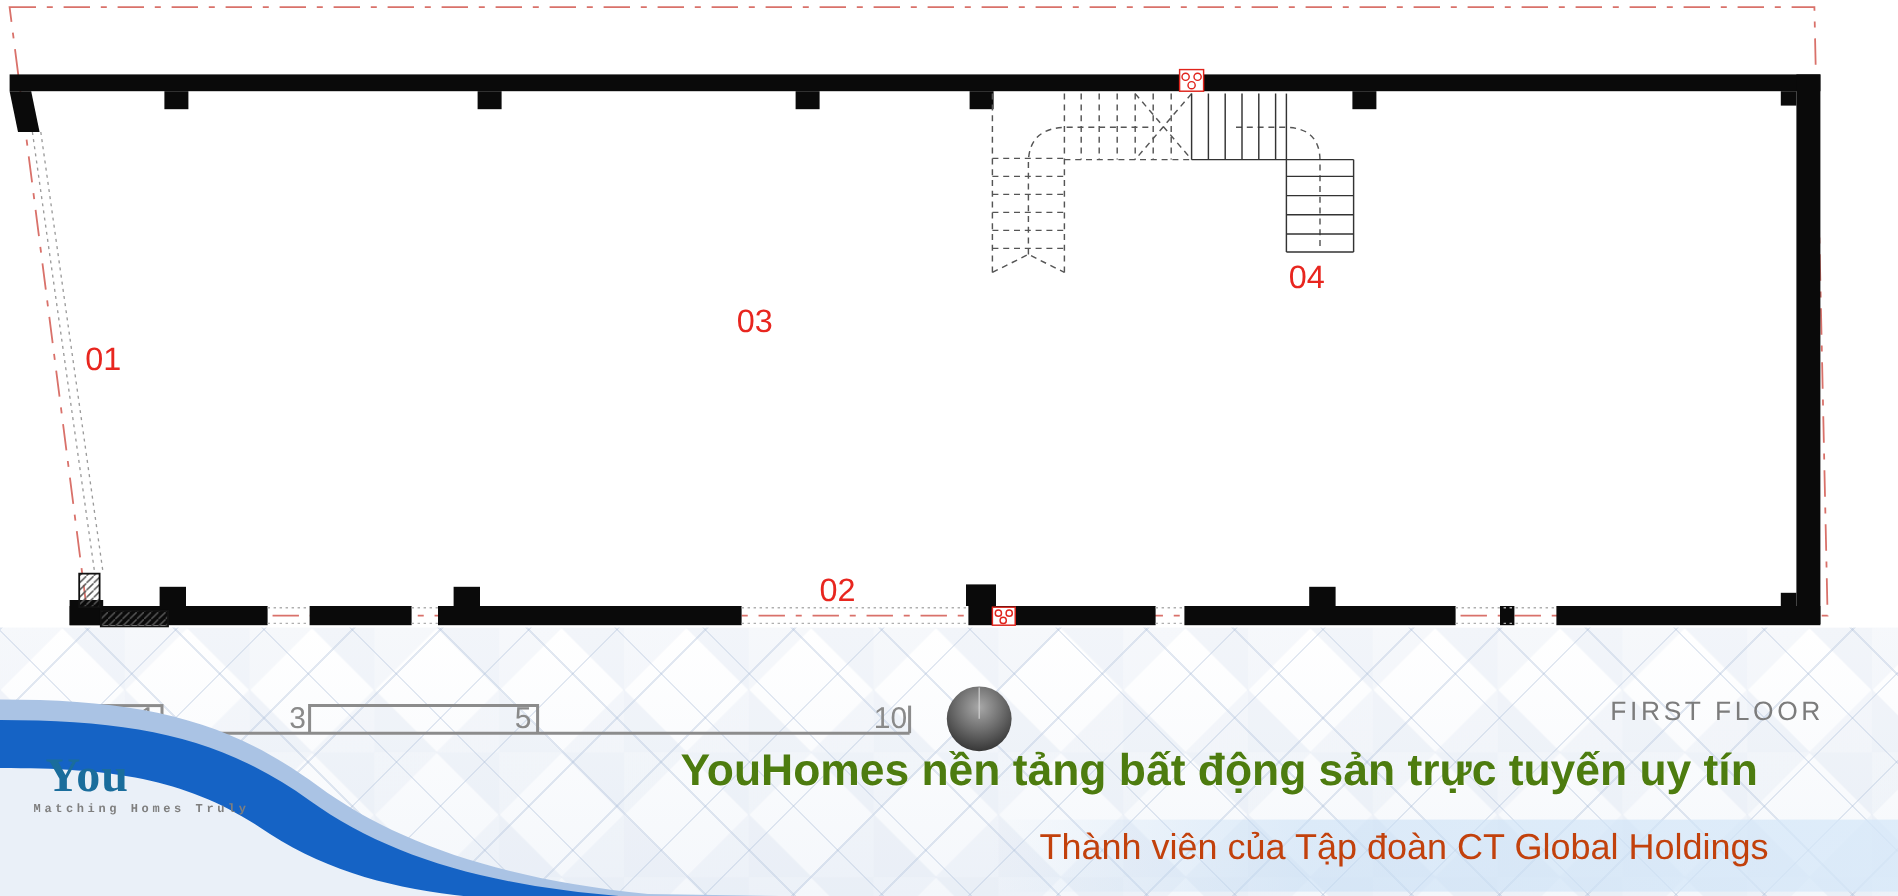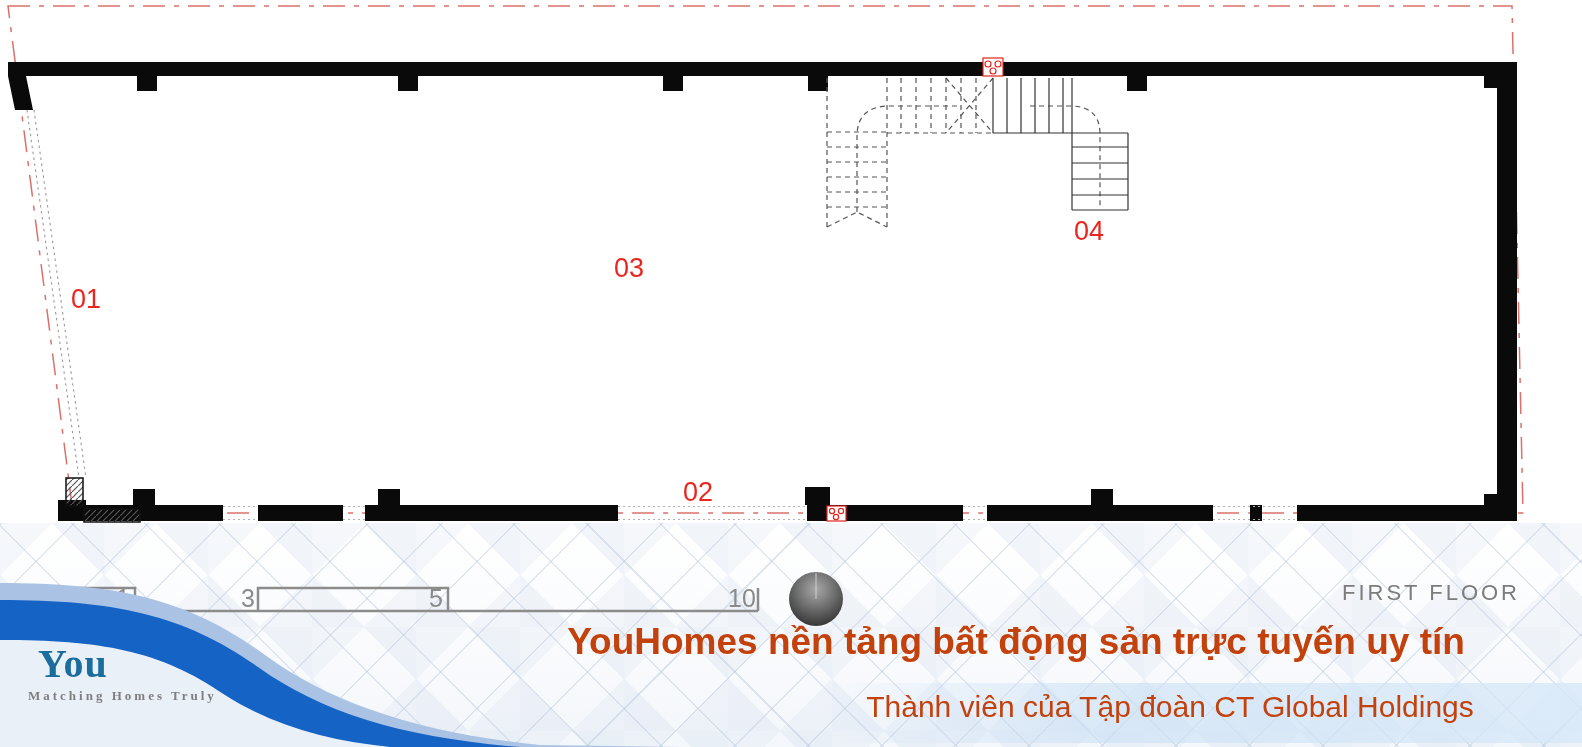--- a/index.html
+++ b/index.html
@@ -14,34 +14,34 @@
       repeating-linear-gradient(135deg, rgba(160,180,210,0.30) 0 1.5px, transparent 1.5px 52px),
       linear-gradient(#ffffff,#f4f7fb);
     background-size:104px 104px,104px 104px,auto,auto,auto;
     z-index:1;}
   .plan-svg{position:absolute;left:0;top:0;z-index:2;}
   .scale-svg{position:absolute;left:0;top:555px;z-index:3;}
   .wave-svg{position:absolute;left:0;top:555px;z-index:4;}
   .first-floor{position:absolute;right:62px;top:580px;z-index:3;
     font-size:22px;color:#7c7c7c;letter-spacing:3px;}
   .slogan{position:absolute;left:520px;top:621px;width:992px;z-index:4;text-align:center;
-    font-size:37px;font-weight:bold;color:#c2410c;
+    font-size:37px;font-weight:bold;color:#4d7c0f;
     text-shadow:0 1px 0 rgba(255,255,255,.8);white-space:nowrap;}
   .member-bg{position:absolute;left:826px;top:683px;width:756px;height:60px;z-index:3;
     background:linear-gradient(90deg, rgba(205,225,245,0) 0%, rgba(198,222,245,.55) 35%, rgba(214,232,249,.75) 100%);}
   .membership{position:absolute;left:830px;top:690px;width:680px;z-index:4;text-align:center;
     font-size:30px;color:#c2410c;white-space:nowrap;}
-  .logo{position:absolute;left:28px;top:644px;z-index:5;color:#1a6d9c;
+  .logo{position:absolute;left:28px;top:626px;z-index:5;color:#1a6d9c;
     font-family:"Liberation Serif",serif;font-weight:bold;line-height:1;}
   .logo-you{display:block;font-size:40px;letter-spacing:1px;margin-left:10px;}
   .logo-homes{display:flex;align-items:flex-end;font-size:44px;margin-top:-6px;}
   .logo-homes .house{margin:0 -2px 2px -2px;}
   .logo-tagline{display:block;margin-top:5px;
-    font-family:Liberation Serif, serif;font-weight:bold;
-    font-size:13px;letter-spacing:3px;color:#7f7f7f;}
+    font-family:Liberation Mono, monospace;font-weight:bold;
+    font-size:10px;letter-spacing:3px;color:#7f7f7f;}
   .room-label{fill:#e8261f;font:27px "Liberation Sans",sans-serif;text-anchor:middle;}
   .tick-label{fill:#8a8a8a;font:25px "Liberation Sans",sans-serif;text-anchor:middle;}
 </style>
 </head>
 <body>
 
 <div class="stage">
 
   <div class="pattern"></div>
 

